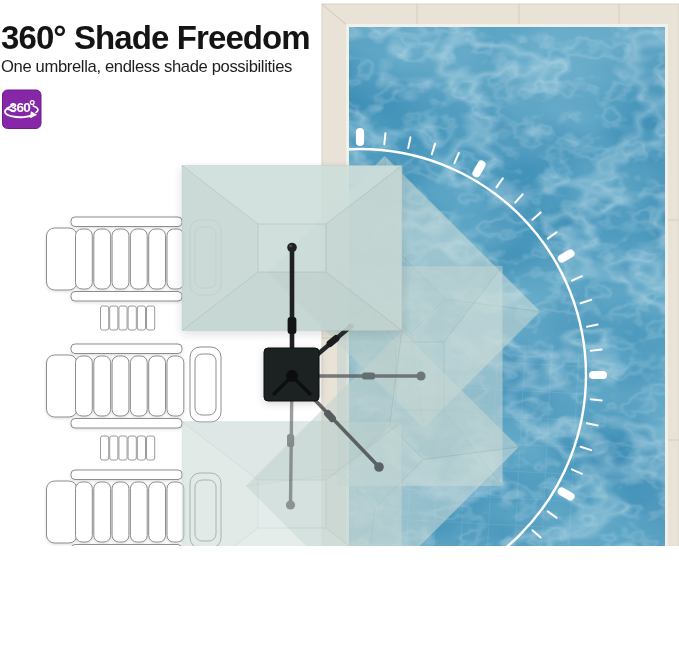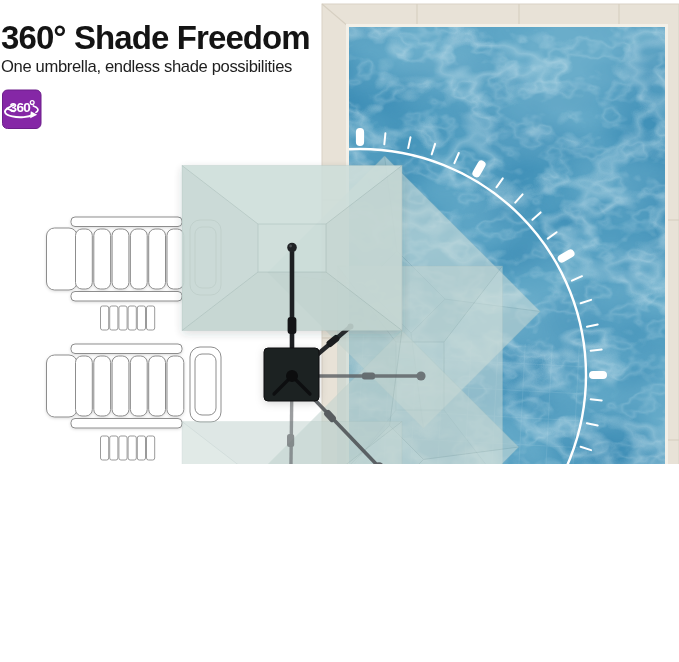--- a/index.html
+++ b/index.html
@@ -1,16 +1,16 @@
 <!DOCTYPE html>
 <html><head>
 <meta charset="utf-8">
 <style>
   html,body{margin:0;padding:0;background:#ffffff;}
-  .stage{position:relative;width:679px;height:464px;overflow:hidden;font-family:"Liberation Sans",sans-serif;}
+  .stage{position:relative;width:679px;height:546px;overflow:hidden;font-family:"Liberation Sans",sans-serif;}
 </style>
 </head>
 <body>
 <div class="stage">
 <svg width="679" height="662" viewBox="0 0 679 662">
   <defs>
     <clipPath id="waterclip">
           <rect x="349" y="27" width="316" height="604"></rect>
         </clipPath>
     <filter id="wlight" x="-5%" y="-5%" width="110%" height="110%">

